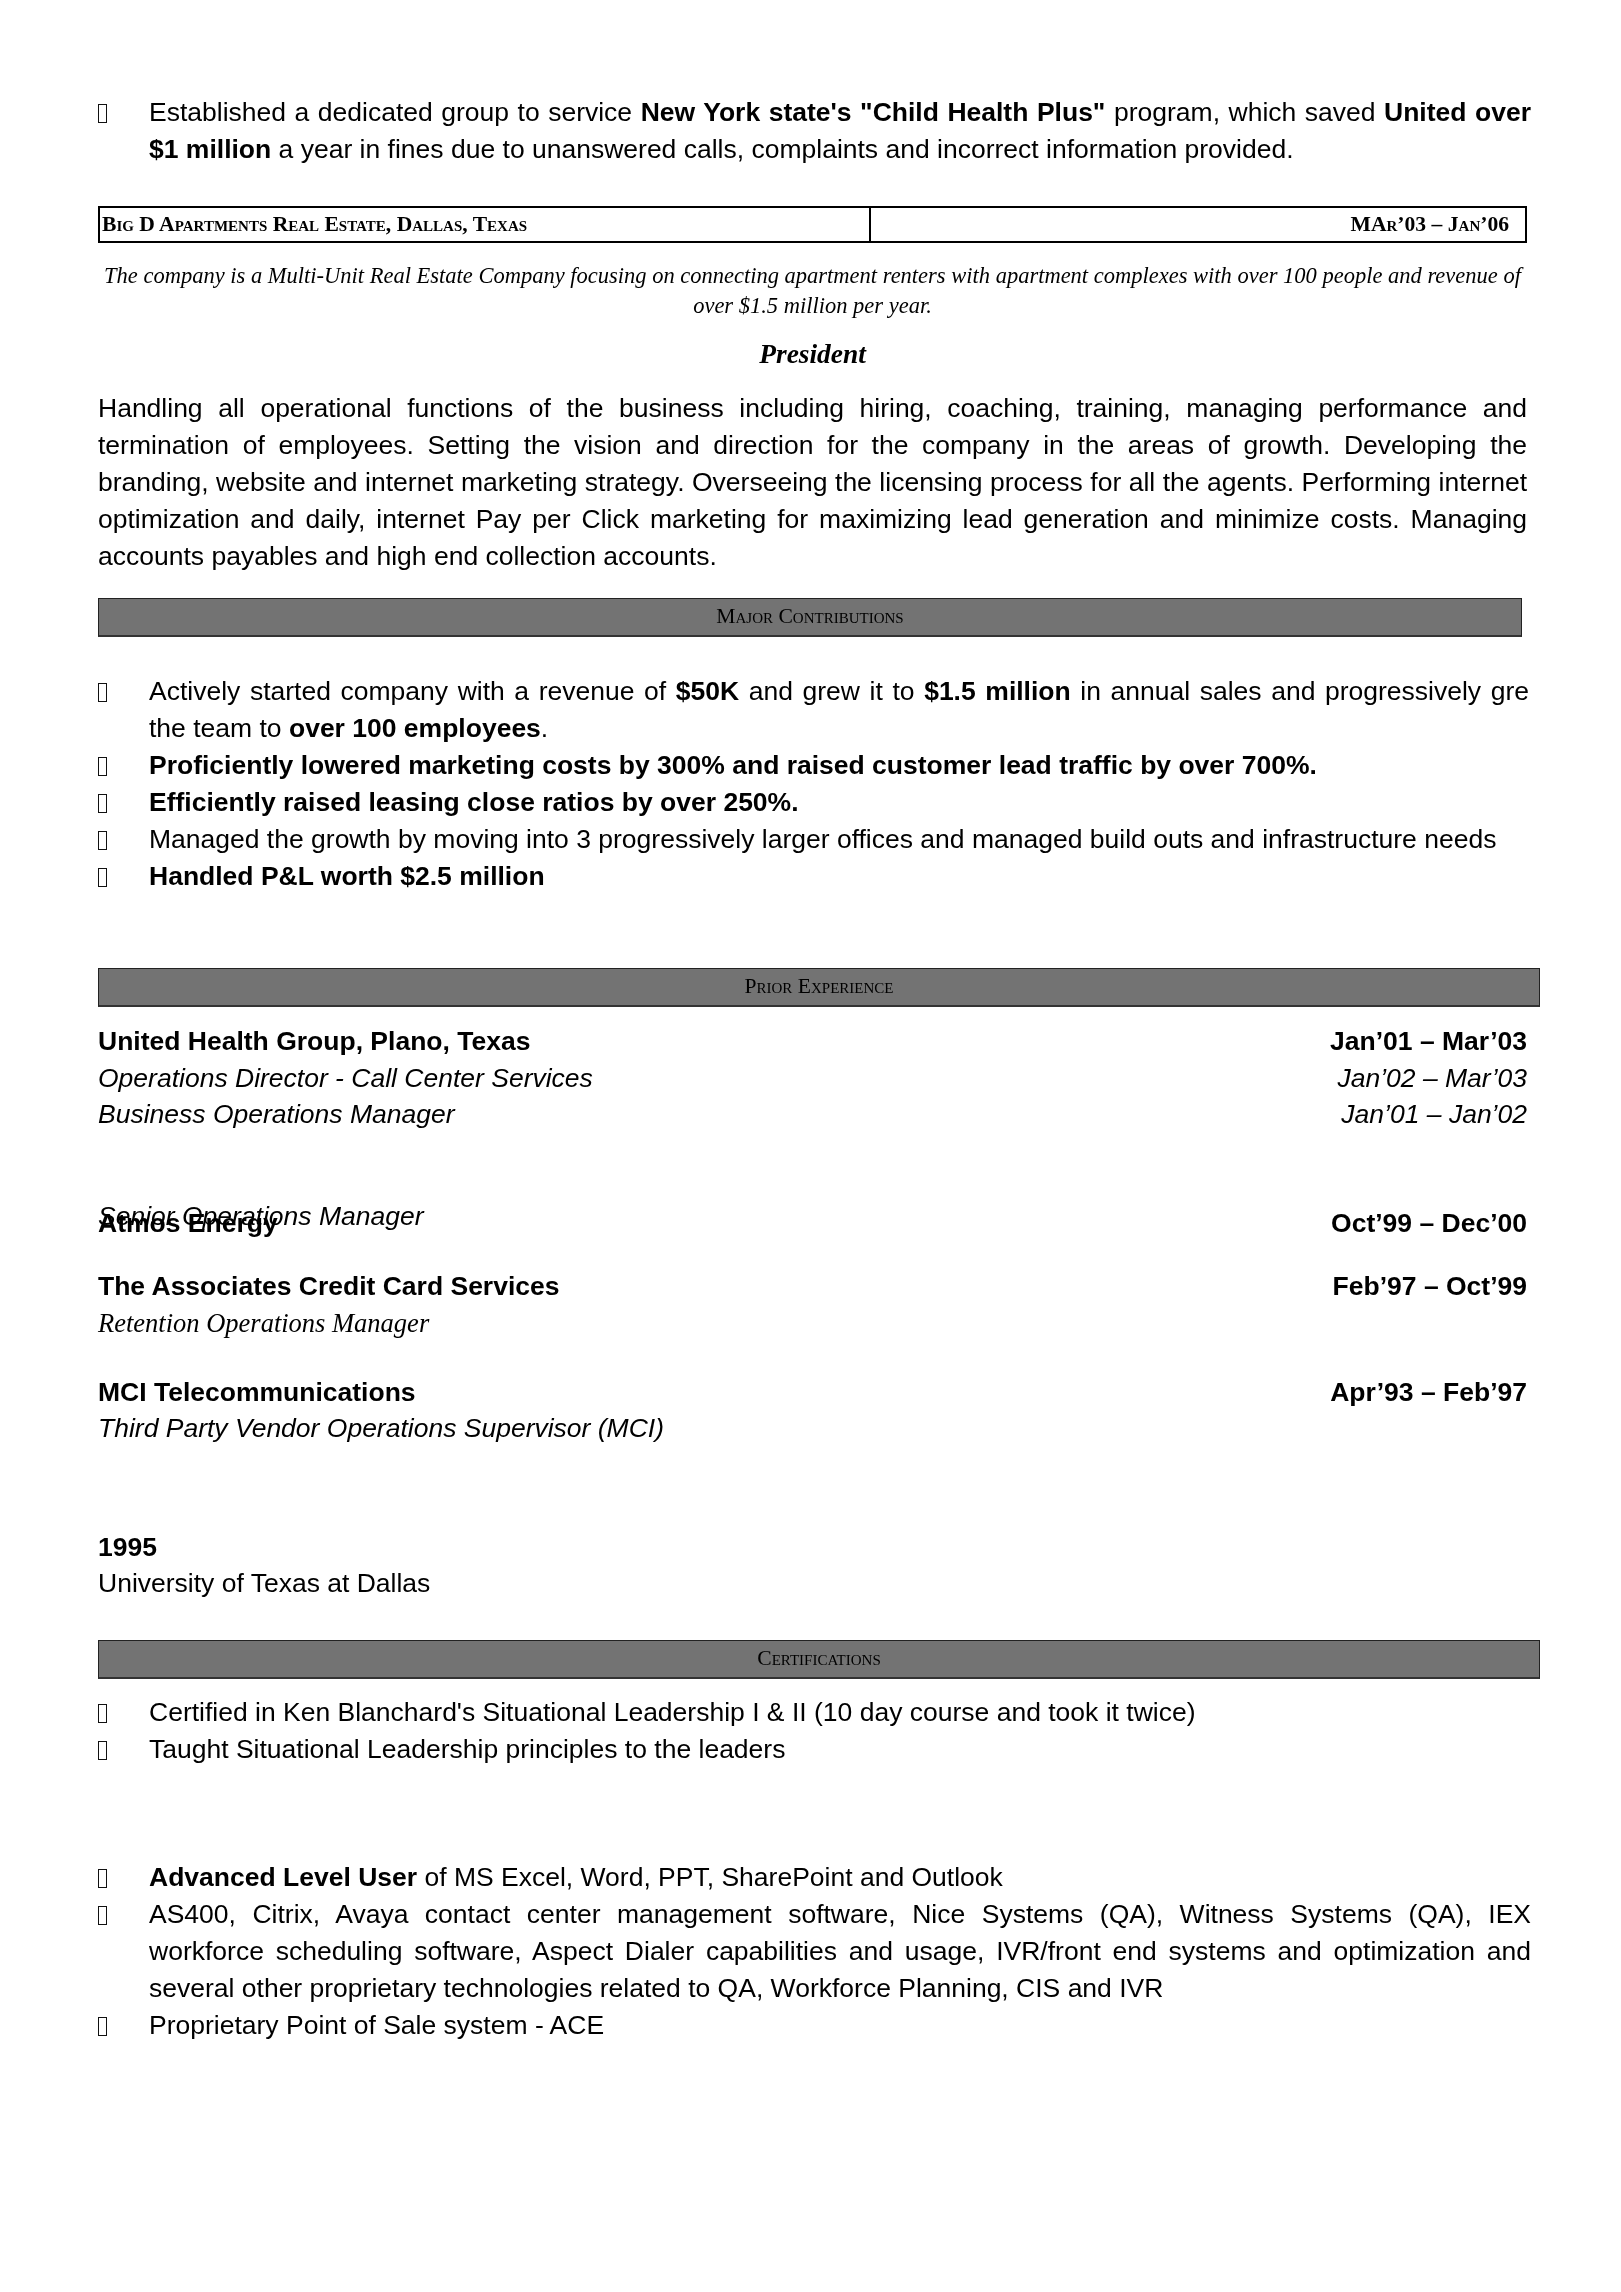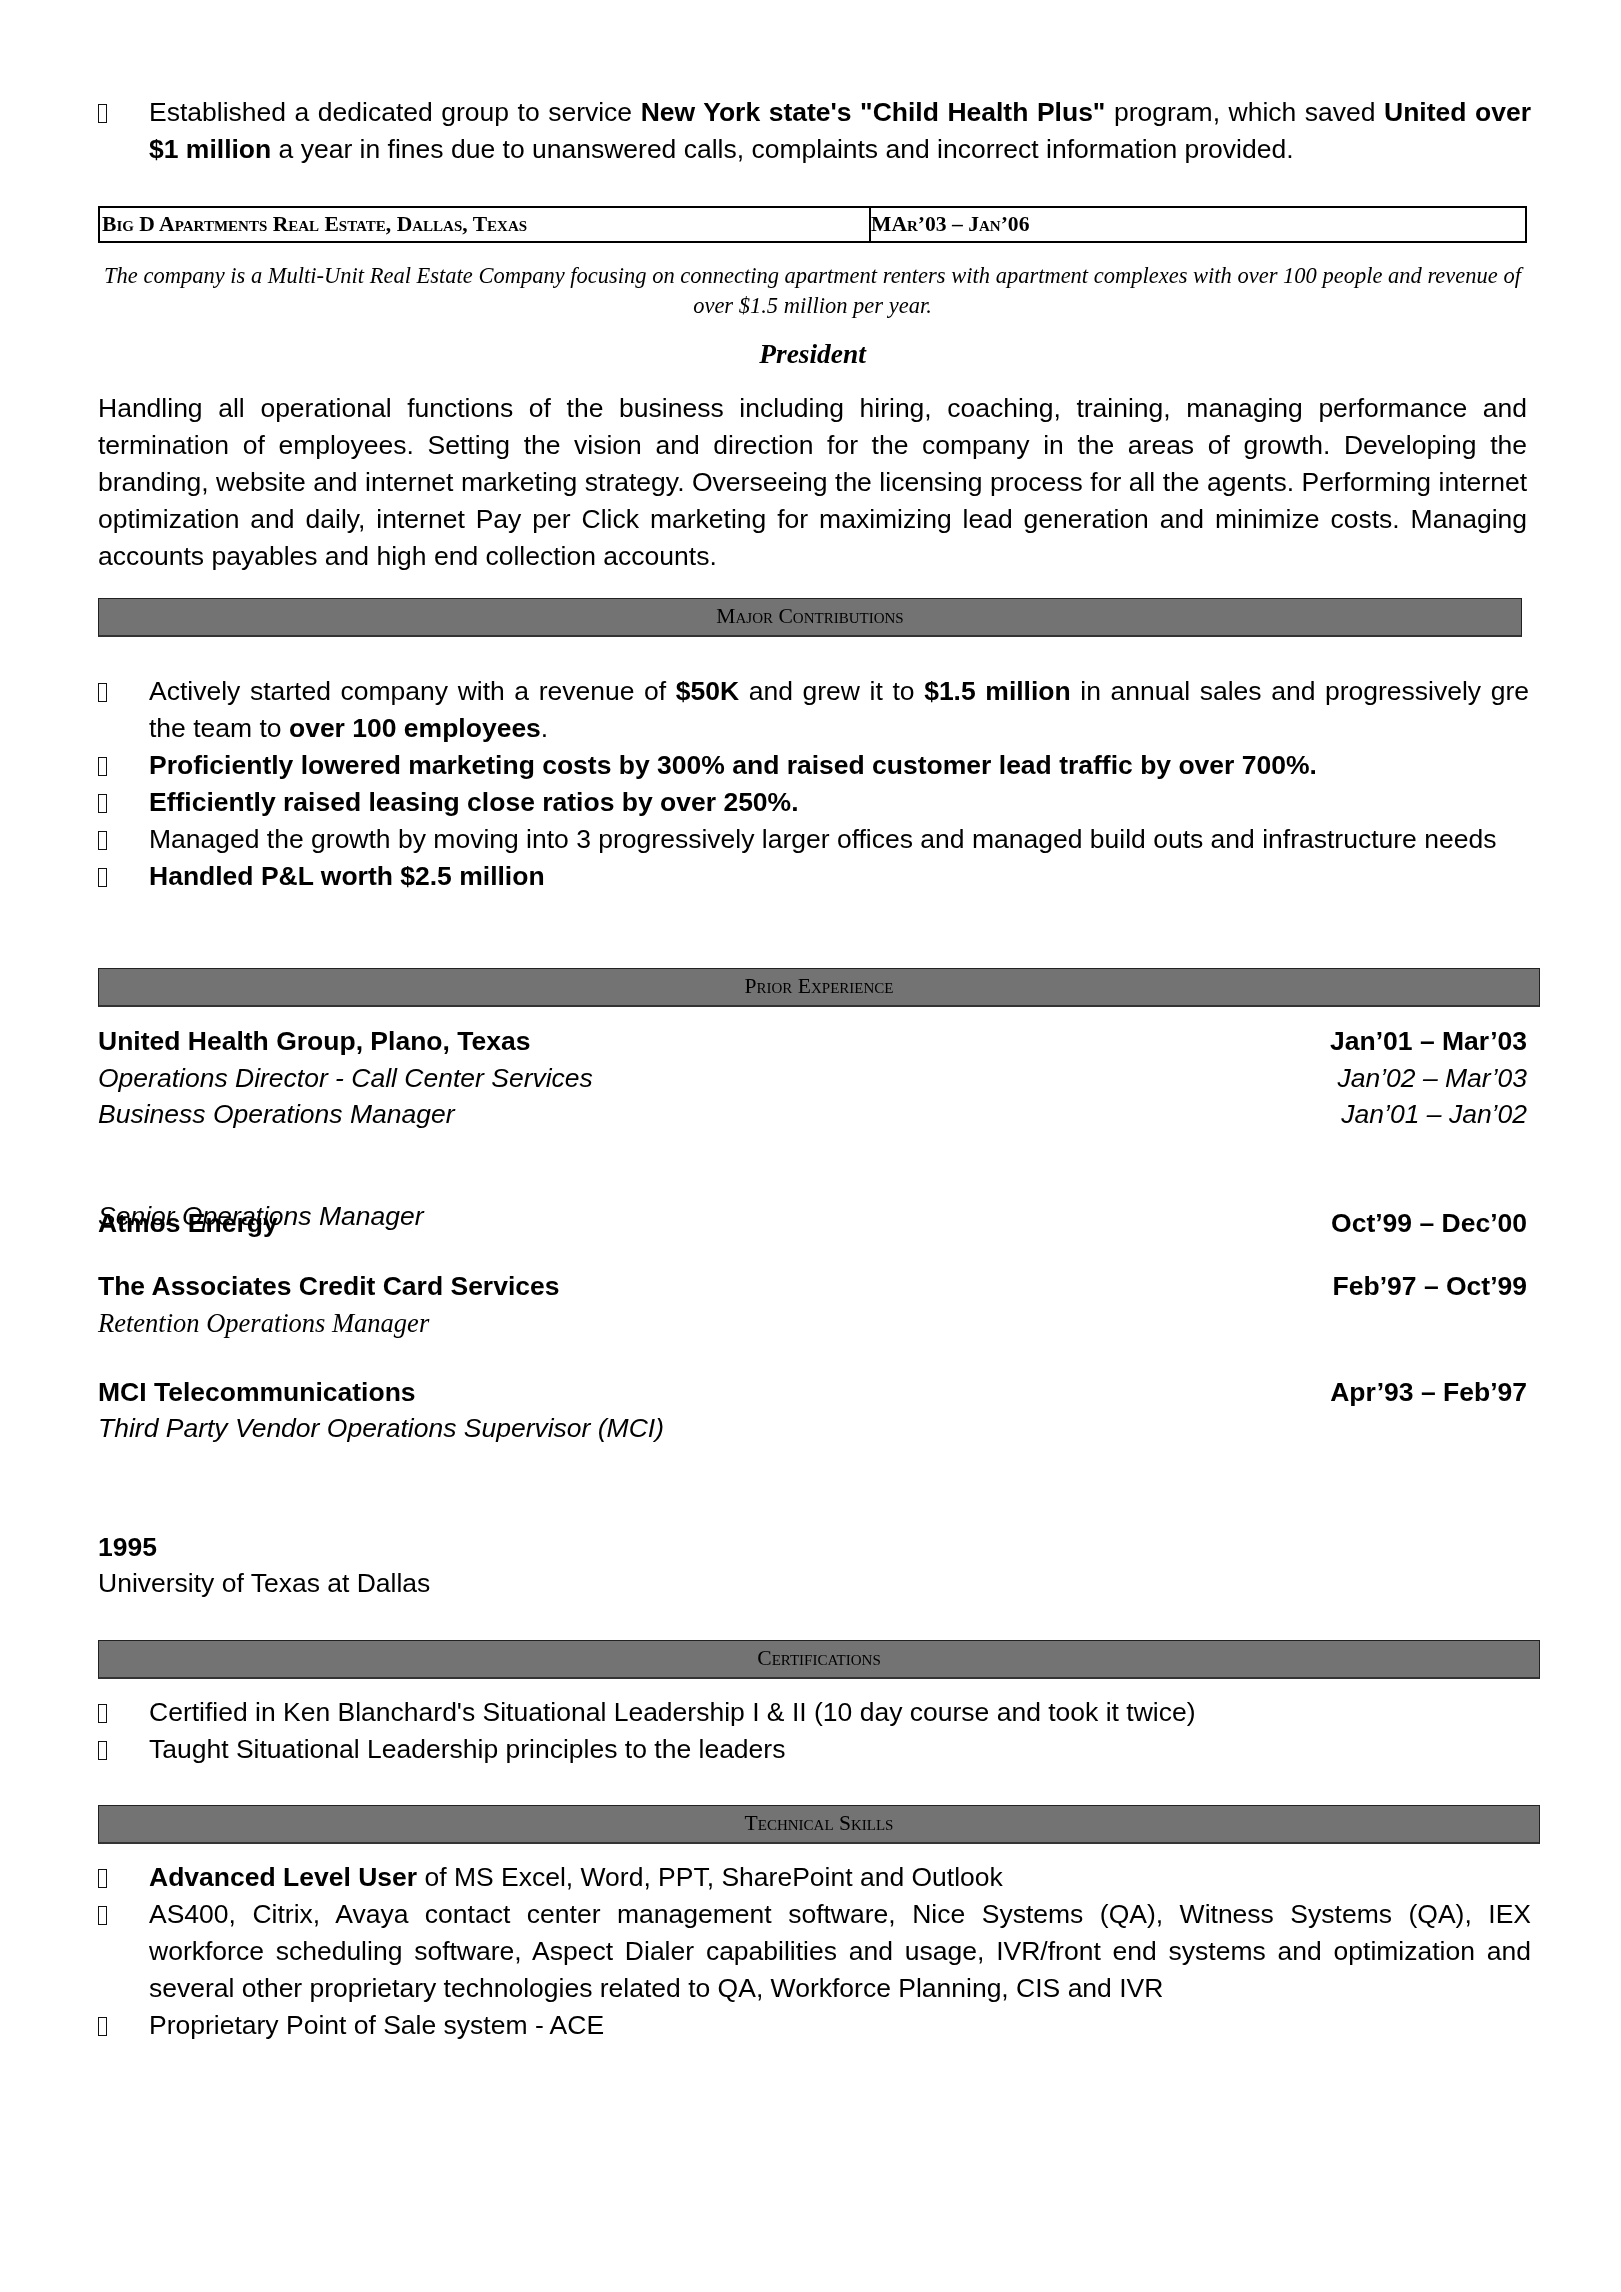--- a/index.html
+++ b/index.html
@@ -10,21 +10,21 @@
   .blist { position: absolute; left: 98px; width: 1433px; margin: 0; padding: 0; list-style: none; }
   .blist li { position: relative; padding-left: 51px; font-size: 26.5px; line-height: 37px; text-align: justify; font-family: "Liberation Sans", sans-serif; }
   .blist li .bul { position: absolute; left: 0; top: 0; font-size: 21.6px; width: 13.7px; }
   .bul-box { display: inline-block; width: 6.9px; height: 17.6px; border: 1.5px solid #111; margin-top: 9.8px; }
   .blist li.nojust { text-align: left; }
   b, .b { font-weight: bold; }
 
   
   .ctable { position: absolute; left: 98px; top: 206px; width: 1429px; height: 37px; border: 2px solid #000; display: flex; box-sizing: border-box; font-family: "Liberation Serif", serif; font-weight: bold; font-size: 21.6px; font-variant: small-caps; }
   .ctable .cl { width: 767px; border-right: 2px solid #000; padding-left: 2px; line-height: 33px; white-space: nowrap; }
-  .ctable .cr { flex: 1; padding-right: 8px; line-height: 33px; white-space: nowrap; }
+  .ctable .cr { flex: 1; text-align: right; padding-right: 16px; line-height: 33px; white-space: nowrap; }
 
   .cdesc { position: absolute; left: 98px; width: 1429px; top: 261px; text-align: center; font-family: "Liberation Serif", serif; font-style: italic; font-size: 22.5px; line-height: 30px; }
   .role { position: absolute; left: 98px; width: 1429px; top: 339px; text-align: center; font-family: "Liberation Serif", serif; font-style: italic; font-weight: bold; font-size: 27.4px; }
   .para { position: absolute; left: 98px; width: 1429px; top: 390px; font-family: "Liberation Sans", sans-serif; font-size: 26.5px; line-height: 37px; text-align: justify; }
 
   
   .shead { position: absolute; left: 98px; height: 39px; background: #737373; border: 1.5px solid #222; border-bottom: 2.9px solid #333; box-sizing: border-box; text-align: center; font-family: "Liberation Serif", serif; font-variant: small-caps; font-size: 21.6px; line-height: 35px; }
 
   
   .row { position: absolute; left: 98px; width: 1429px; display: flex; justify-content: space-between; font-family: "Liberation Sans", sans-serif; font-size: 26.5px; line-height: 37px; }
@@ -100,21 +100,20 @@
     <span>1995</span>
   </div>
   <div class="line" style="top:1565px;">University of Texas at Dallas</div>
 
   <div class="shead" style="top:1640px; width:1442px;">Certifications</div>
   <ul class="blist" style="top:1694px;">
       <li class="nojust"><span class="bul"><span class="bul-box"></span></span><span>Certified in Ken Blanchard's Situational Leadership I &amp; II (10 day course and took it twice)</span></li>
       <li class="nojust"><span class="bul"><span class="bul-box"></span></span><span>Taught Situational Leadership principles to the leaders</span></li>
     </ul>
 
-  <div class="shead" style="top:1805px; width:1442px;">Technical Skills</div>
   <ul class="blist" style="top:1859px;">
       <li><span class="bul"><span class="bul-box"></span></span><span><b>Advanced Level User</b><span> of MS Excel, Word, PPT, SharePoint and Outlook</span></span></li>
       <li><span class="bul"><span class="bul-box"></span></span><span><span>AS400, Citrix, Avaya contact center management software, Nice Systems (QA), Witness Systems (QA), IEX workforce scheduling software, Aspect Dialer capabilities and usage, IVR/front end systems and optimization and several other proprietary technologies related to QA, Workforce Planning, CIS and IVR</span></span></li>
       <li class="nojust"><span class="bul"><span class="bul-box"></span></span><span><span>Proprietary Point of Sale system - ACE</span></span></li>
     </ul>
 
 </div>
 
 
 </body></html>

